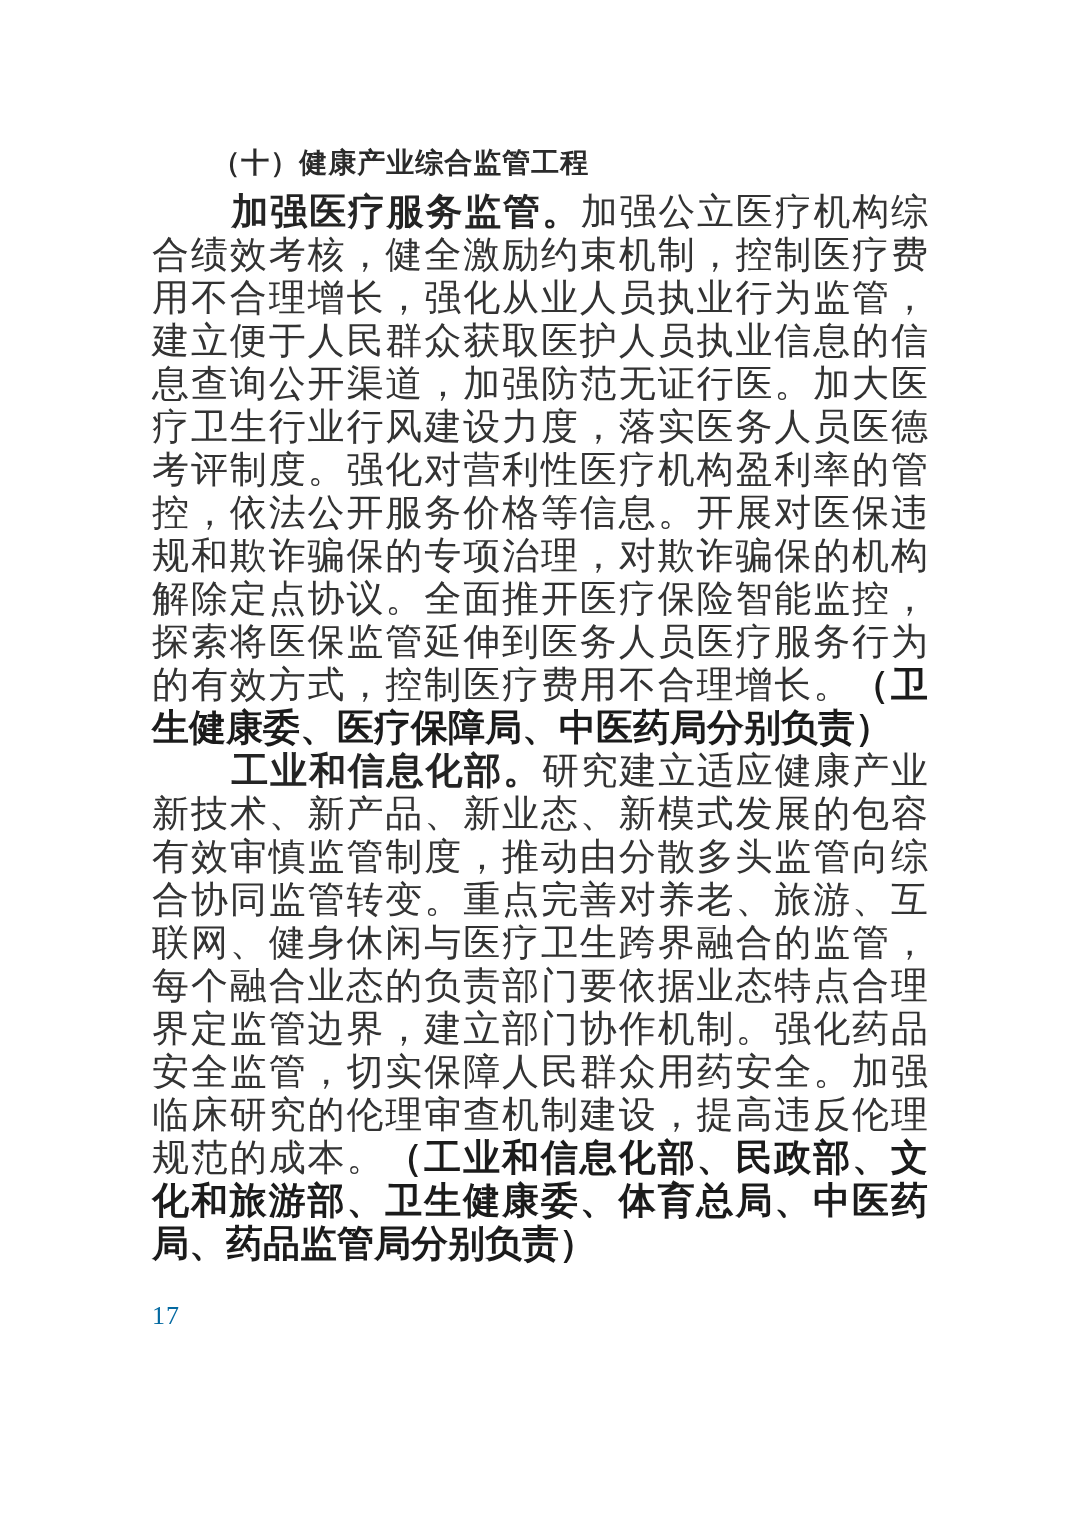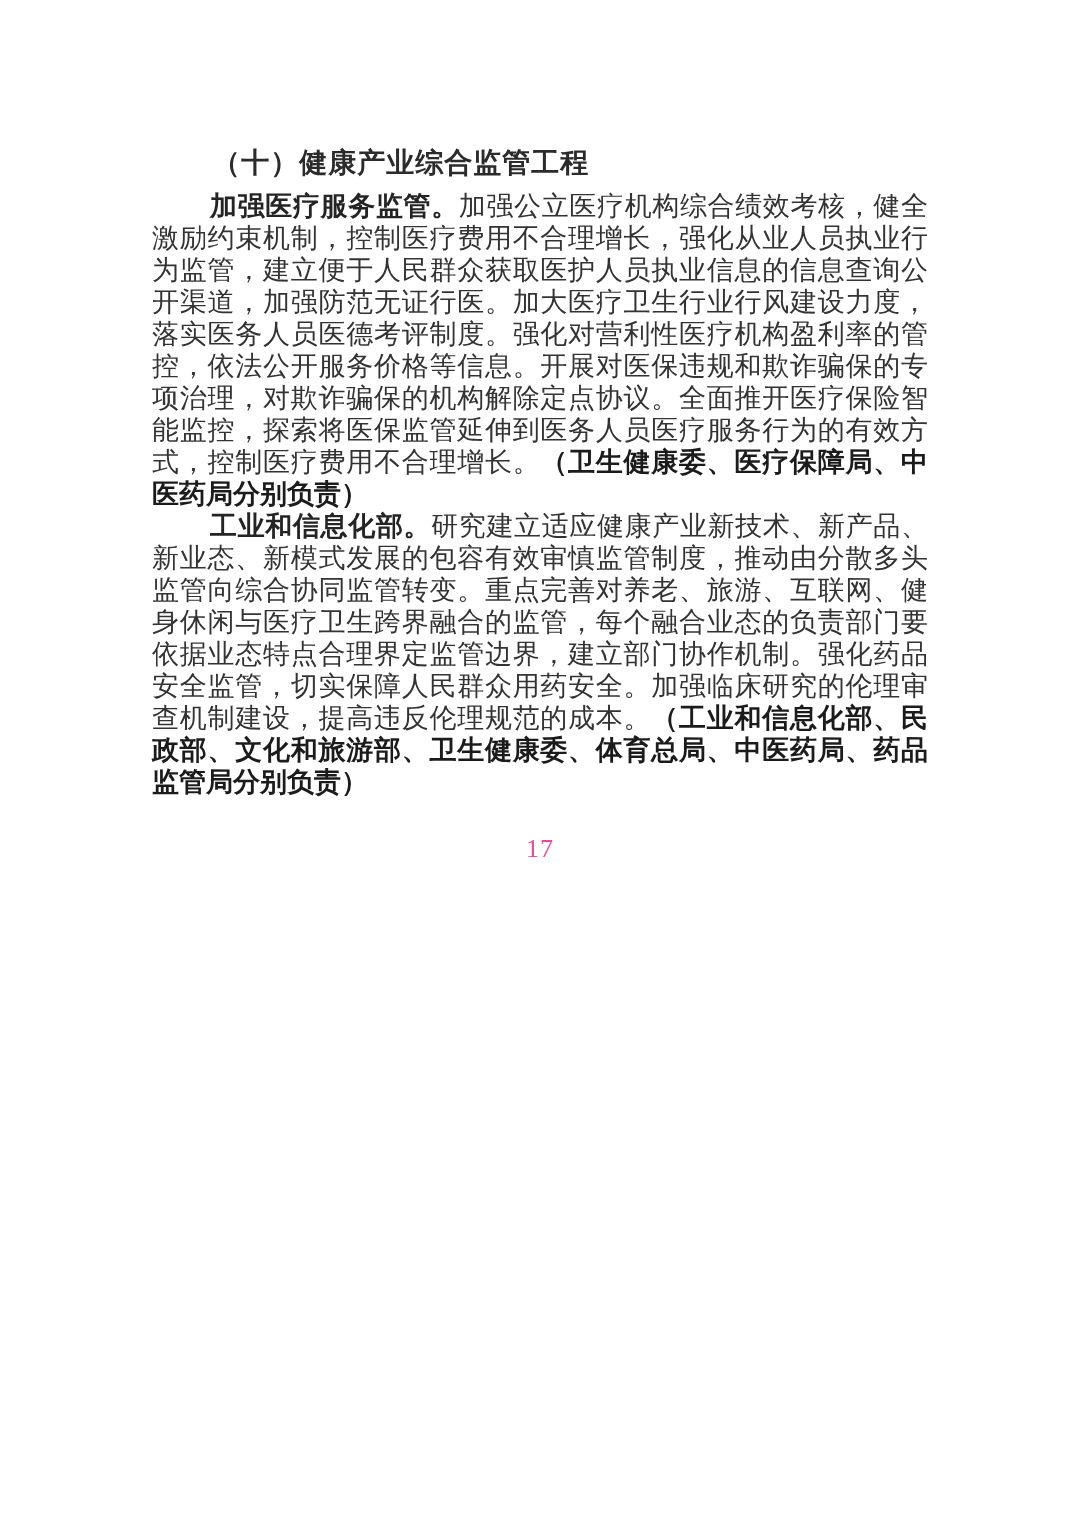--- a/index.html
+++ b/index.html
@@ -23,44 +23,44 @@
     margin: 0;
     font-size: 28px;
     line-height: 54px;
     font-weight: bold;
     color: #2b2b2b;
     text-indent: 2.15em;
     letter-spacing: 1px;
   }
   .para {
     margin: 0;
-    font-size: 27px;
-    line-height: 32px;
+    font-size: 37px;
+    line-height: 43px;
     text-align: justify;
     text-indent: 2.15em;
     color: #333333;
     word-break: normal;
   }
   .lead {
     font-weight: bold;
     color: #242424;
   }
   .body-text {
     font-weight: normal;
   }
   .dept {
     font-family: "Liberation Sans", "DejaVu Sans", sans-serif;
     font-weight: bold;
     color: #1b1b1b;
   }
   .page-number {
     margin-top: 36px;
-    text-align: center;
+    text-align: left;
     font-size: 26px;
-    color: #ec4899;
+    color: #0369a1;
     letter-spacing: 1px;
   }
 </style>
 </head>
 <body>
 
 <div class="page">
 
   <h2 class="heading">（十）健康产业综合监管工程</h2>
 

